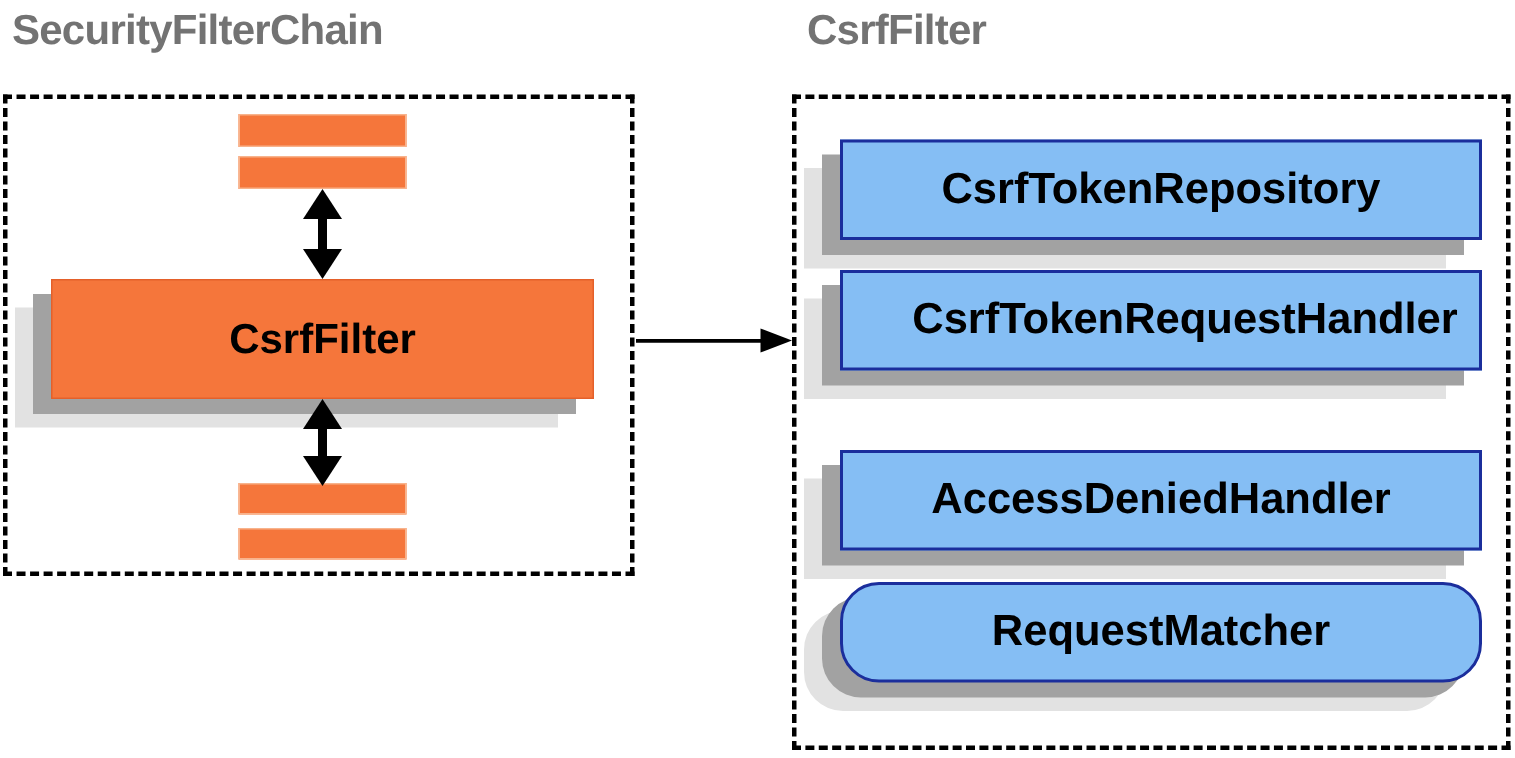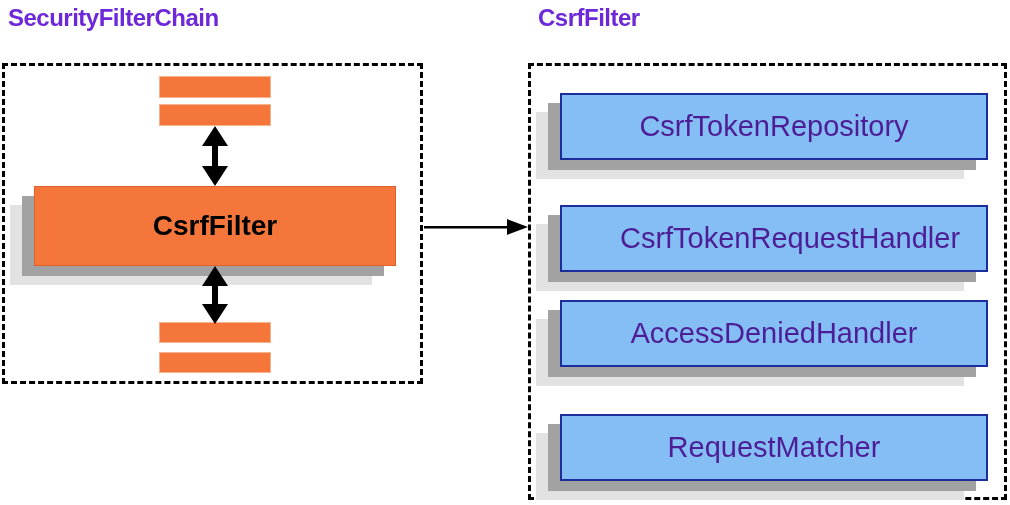--- a/index.html
+++ b/index.html
@@ -10,23 +10,23 @@
   }
   #canvas {
     position: relative;
     width: 1010px;
     height: 505px;
     background: #ffffff;
     overflow: hidden;
   }
   .panel-title {
     position: absolute;
-    font-size: 24px;
+    font-size: 28px;
     font-weight: bold;
-    color: #6d28d9;
+    color: #737373;
     letter-spacing: -0.5px;
     white-space: nowrap;
   }
   #title-left  { left: 8px;   top: 4px; }
   #title-right { left: 538px; top: 4px; }
 
   .dashed-panel {
     position: absolute;
     border: 3px dashed #000000;
     box-sizing: border-box;
@@ -72,27 +72,27 @@
     width: 428px;
     height: 67px;
     box-sizing: border-box;
     background: #85BEF4;
     border: 2px solid #1B2E9C;
     box-shadow: -12px 10px 0 #A2A2A2, -24px 19px 0 #E2E2E2;
     display: flex;
     align-items: center;
     justify-content: center;
     font-size: 29px;
-    font-weight: normal;
-    color: #4c1d95;
+    font-weight: bold;
+    color: #000000;
   }
   #component-box-0 { top: 93px;  }
-  #component-box-1 { top: 205px; padding-left: 32px; }
+  #component-box-1 { top: 180px; padding-left: 32px; }
   #component-box-2 { top: 300px; }
-  #component-box-3 { top: 414px; }
+  #component-box-3 { top: 388px; border-radius: 26px; }
 
   .arrow-svg { position: absolute; }
   #v-arrow-top    { left: 201px; top: 126px; }
   #v-arrow-bottom { left: 201px; top: 266px; }
   #h-arrow        { left: 424px; top: 217px; }
 </style>
 </head>
 <body>
 
 <div id="canvas">

